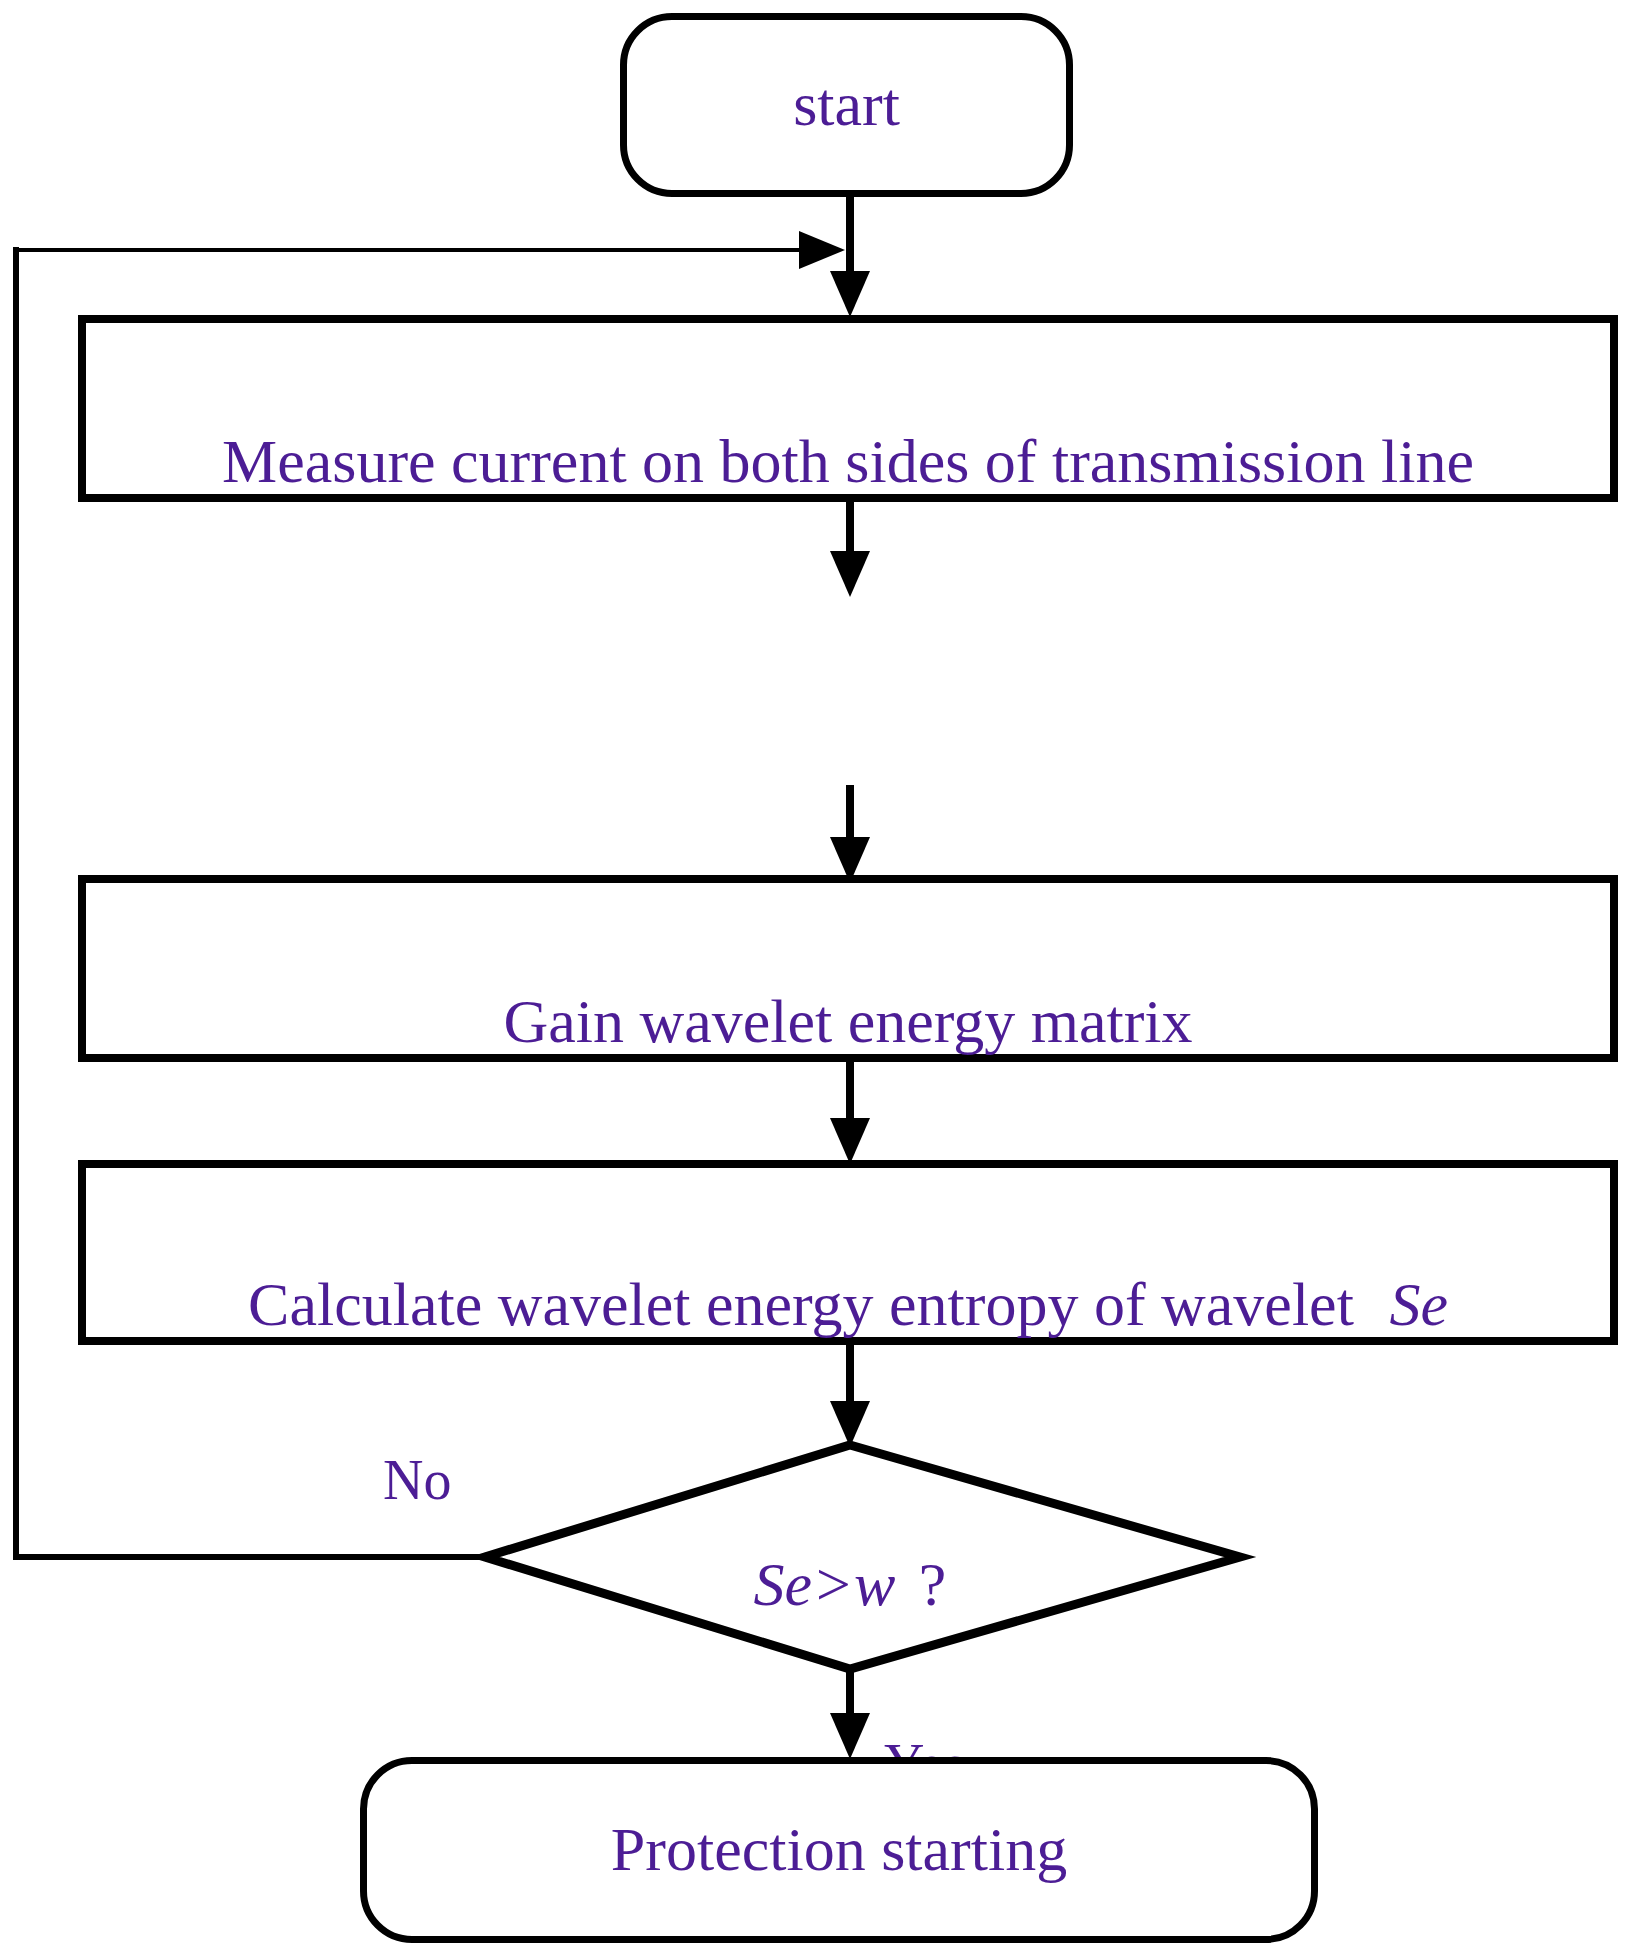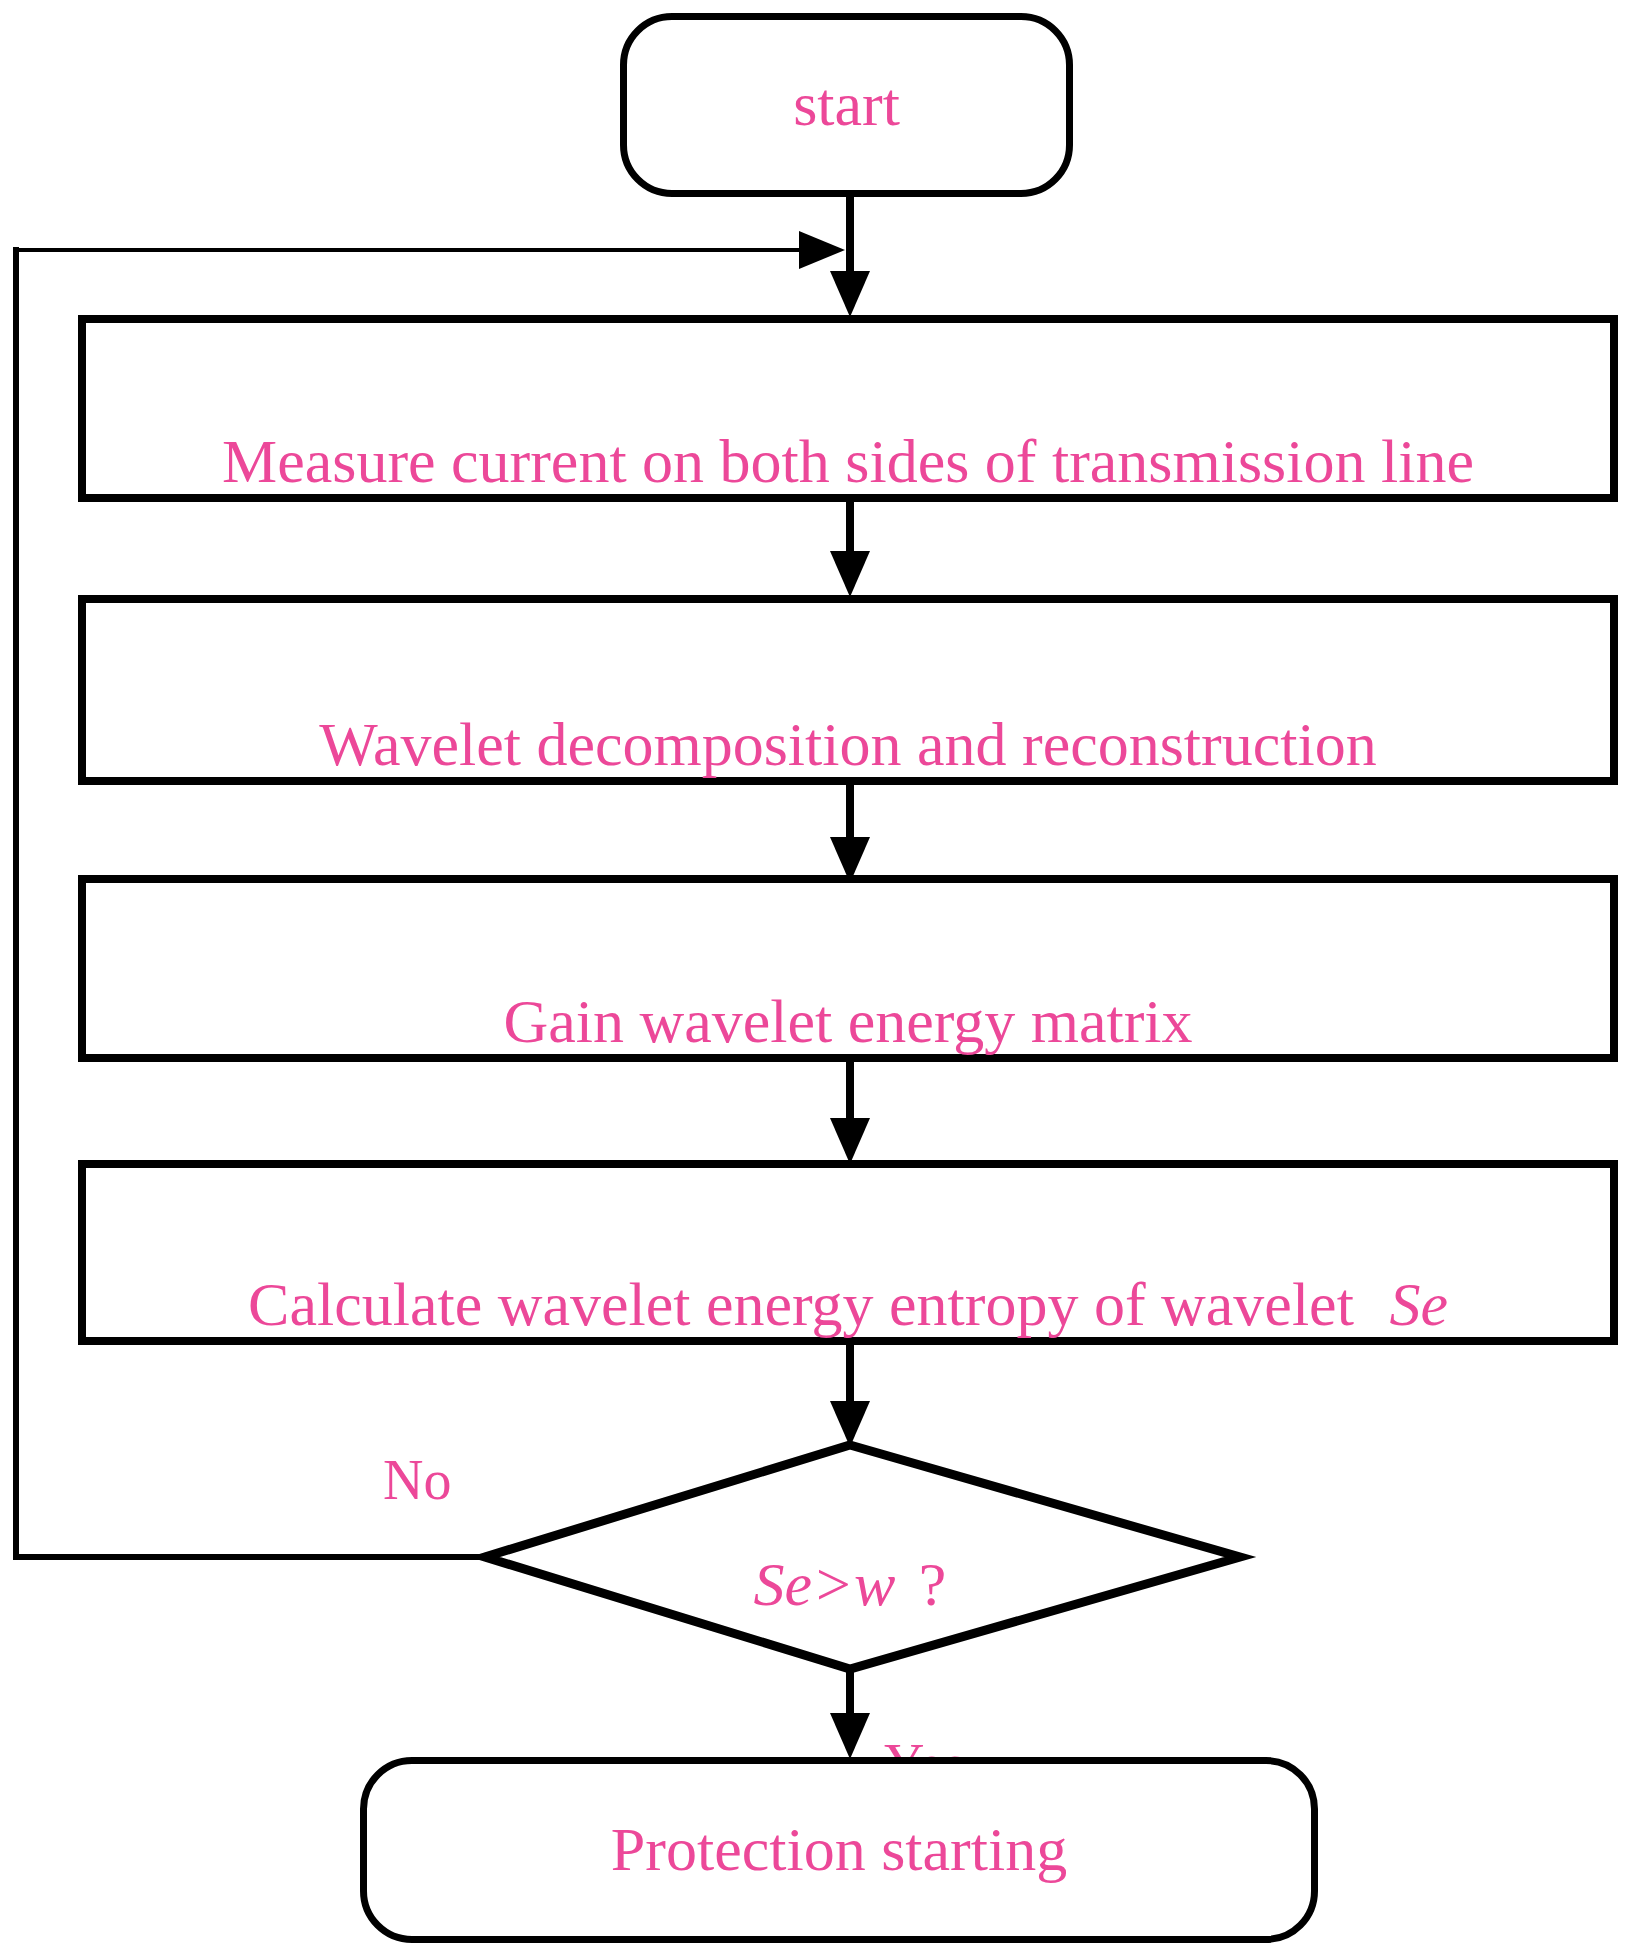--- a/index.html
+++ b/index.html
@@ -1,20 +1,20 @@
 <!DOCTYPE html>
 <html><head>
 <meta charset="utf-8">
 <style>
   html,body{margin:0;padding:0;background:#ffffff;}
   .stage{
     position:relative;
     width:1633px;height:1958px;
     background:#ffffff;
-    color:#ec4899;
+    color:#4c1d95;
     font-family:"Liberation Serif","DejaVu Serif",serif;
     overflow:hidden;
   }
   svg.connectors{position:absolute;left:0;top:0;width:1633px;height:1958px;}
   .node{
     position:absolute;
     box-sizing:border-box;
     display:flex;align-items:center;justify-content:center;
     text-align:center;
     background:#ffffff;
@@ -80,23 +80,20 @@
   </svg>
 
   <div class="node terminator" style="left:620px;top:13px;width:453px;height:184px;">
     <span>start</span>
   </div>
 
   <div class="node process" style="left:78px;top:315px;width:1540px;height:187px;">
     <span>Measure current on both sides of transmission line</span>
   </div>
 
-  <div class="node process" style="left:78px;top:595px;width:1540px;height:190px;">
-    <span>Wavelet decomposition and reconstruction</span>
-  </div>
 
   <div class="node process" style="left:78px;top:875px;width:1540px;height:187px;">
     <span>Gain wavelet energy matrix</span>
   </div>
 
   <div class="node process" style="left:78px;top:1160px;width:1540px;height:185px;">
     <span><span>Calculate wavelet energy entropy of wavelet </span><span class="it">Se</span></span>
   </div>
 
   <div class="node decision-label" style="left:485px;top:1497px;width:730px;height:120px;">

